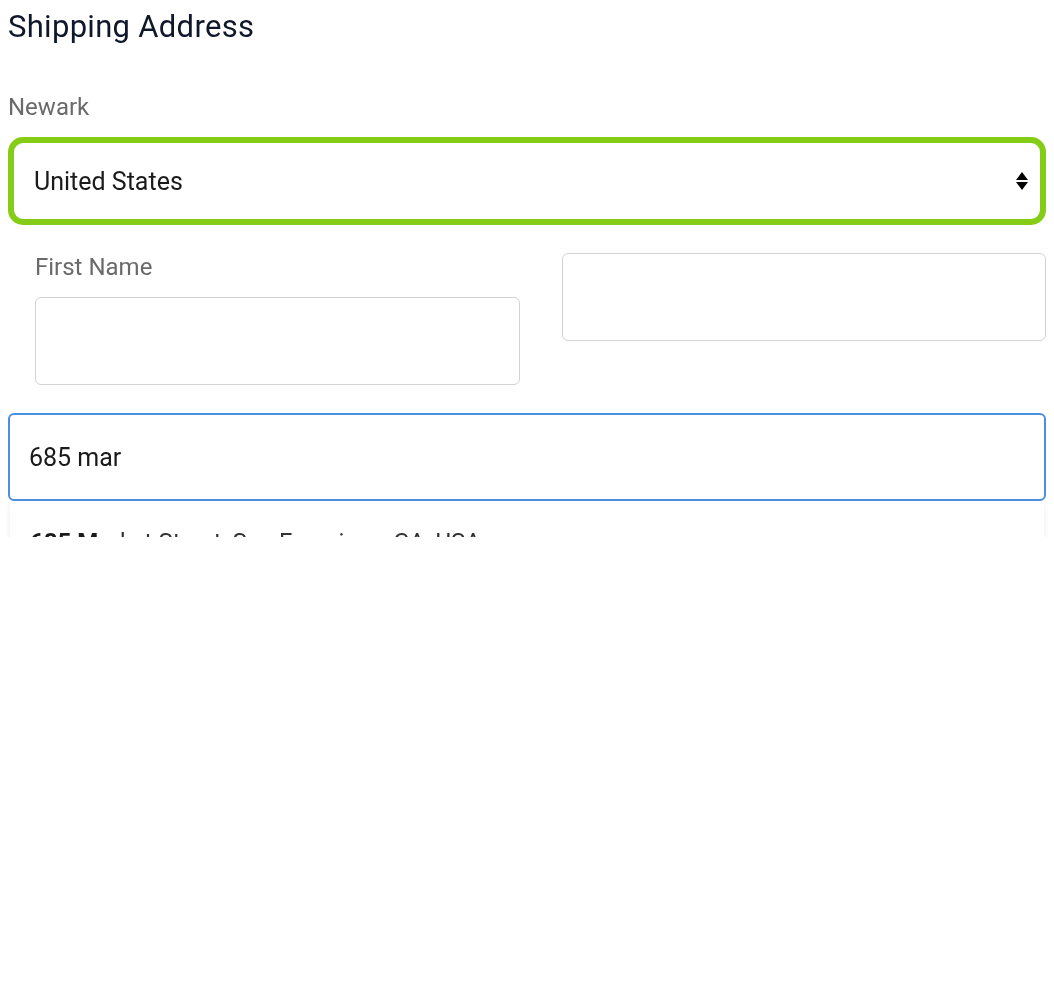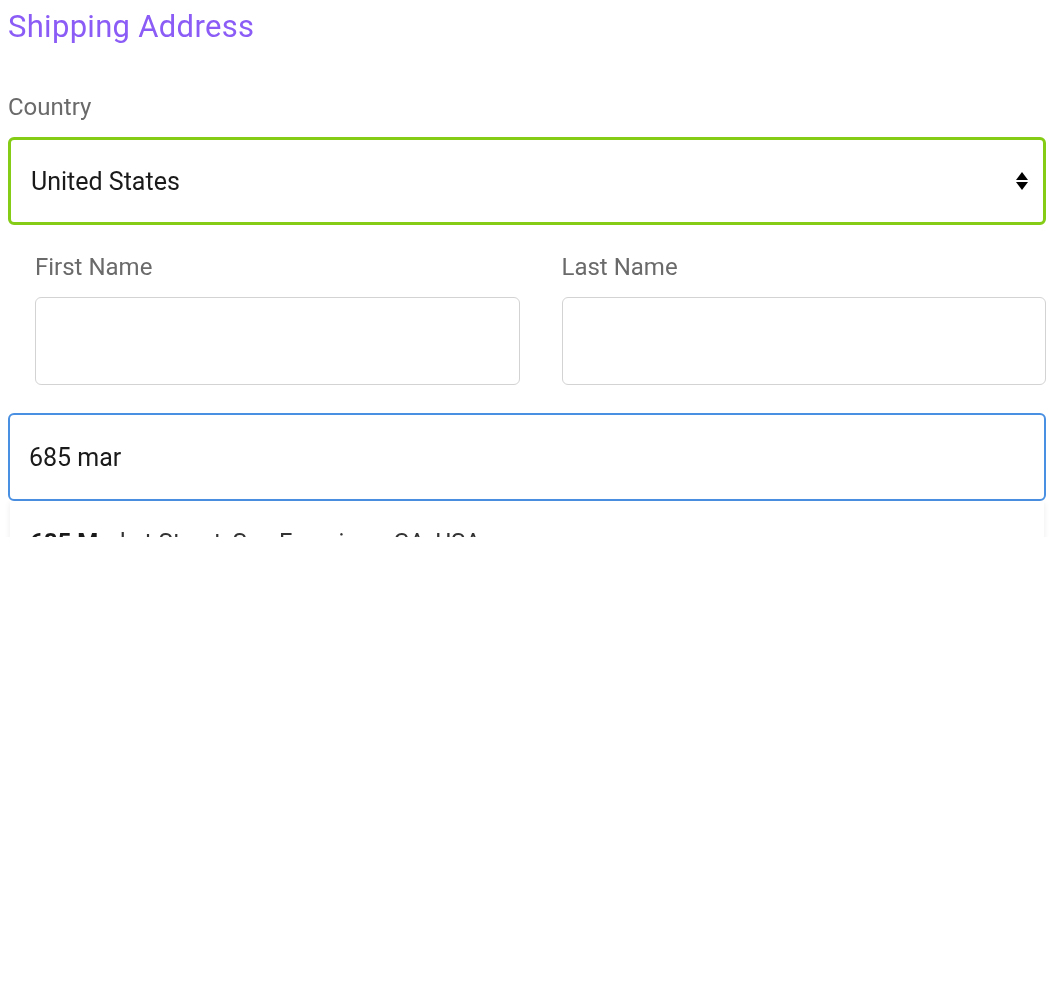--- a/index.html
+++ b/index.html
@@ -9,21 +9,21 @@
     }
     body {
       font-family: -apple-system, BlinkMacSystemFont, "Segoe UI", Roboto, "Helvetica Neue", Arial, sans-serif;
       background: #ffffff;
       padding: 8px;
       width: 1054px;
     }
     .section-title {
       font-size: 31px;
       font-weight: 400;
-      color: #8b5cf6;
+      color: #0f172a;
       margin-bottom: 48px;
       letter-spacing: 0.3px;
     }
     .field-group {
       margin-bottom: 28px;
     }
     .field-label {
       display: block;
       font-size: 24px;
       color: #6a6a6a;
@@ -33,22 +33,22 @@
     .select-wrapper {
       position: relative;
       width: 100%;
     }
     .select-input {
       width: 100%;
       height: 88px;
       padding: 0 50px 0 20px;
       font-size: 25px;
       color: #1a1a1a;
-      border: 3px solid #84cc16;
-      border-radius: 6px;
+      border: 6px solid #84cc16;
+      border-radius: 15px;
       background: #ffffff;
       appearance: none;
       -webkit-appearance: none;
       cursor: pointer;
       font-family: inherit;
     }
     .select-arrows {
       position: absolute;
       right: 18px;
       top: 50%;
@@ -145,39 +145,38 @@
     .g-red { color: #EA4335; }
     .g-yellow { color: #FBBC05; }
     .g-green { color: #34A853; }
   </style>
 </head>
 <body>
 
 <h2 class="section-title">Shipping Address</h2>
 
 <div class="field-group">
-  <label class="field-label">Country</label>
+  <label class="field-label">Newark</label>
   <div class="select-wrapper">
     <select class="select-input">
       <option>United States</option>
     </select>
     <div class="select-arrows">
       <div class="arrow-up"></div>
       <div class="arrow-down"></div>
     </div>
   </div>
 </div>
 
 <div class="name-row">
   <div class="name-col">
     <label class="field-label">First Name</label>
     <input type="text" class="text-input" value="" style="">
   </div>
   <div class="name-col">
-    <label class="field-label">Last Name</label>
     <input type="text" class="text-input" value="" style="">
   </div>
 </div>
 
 <div class="field-group">
   <div class="address-wrapper">
     <input type="text" class="text-input focused" value="685 mar" style="">
     <div class="autocomplete-dropdown">
       <div class="suggestion-item">
         <strong>685 Mar</strong><span>ket Street, San Francisco, CA, USA</span>

